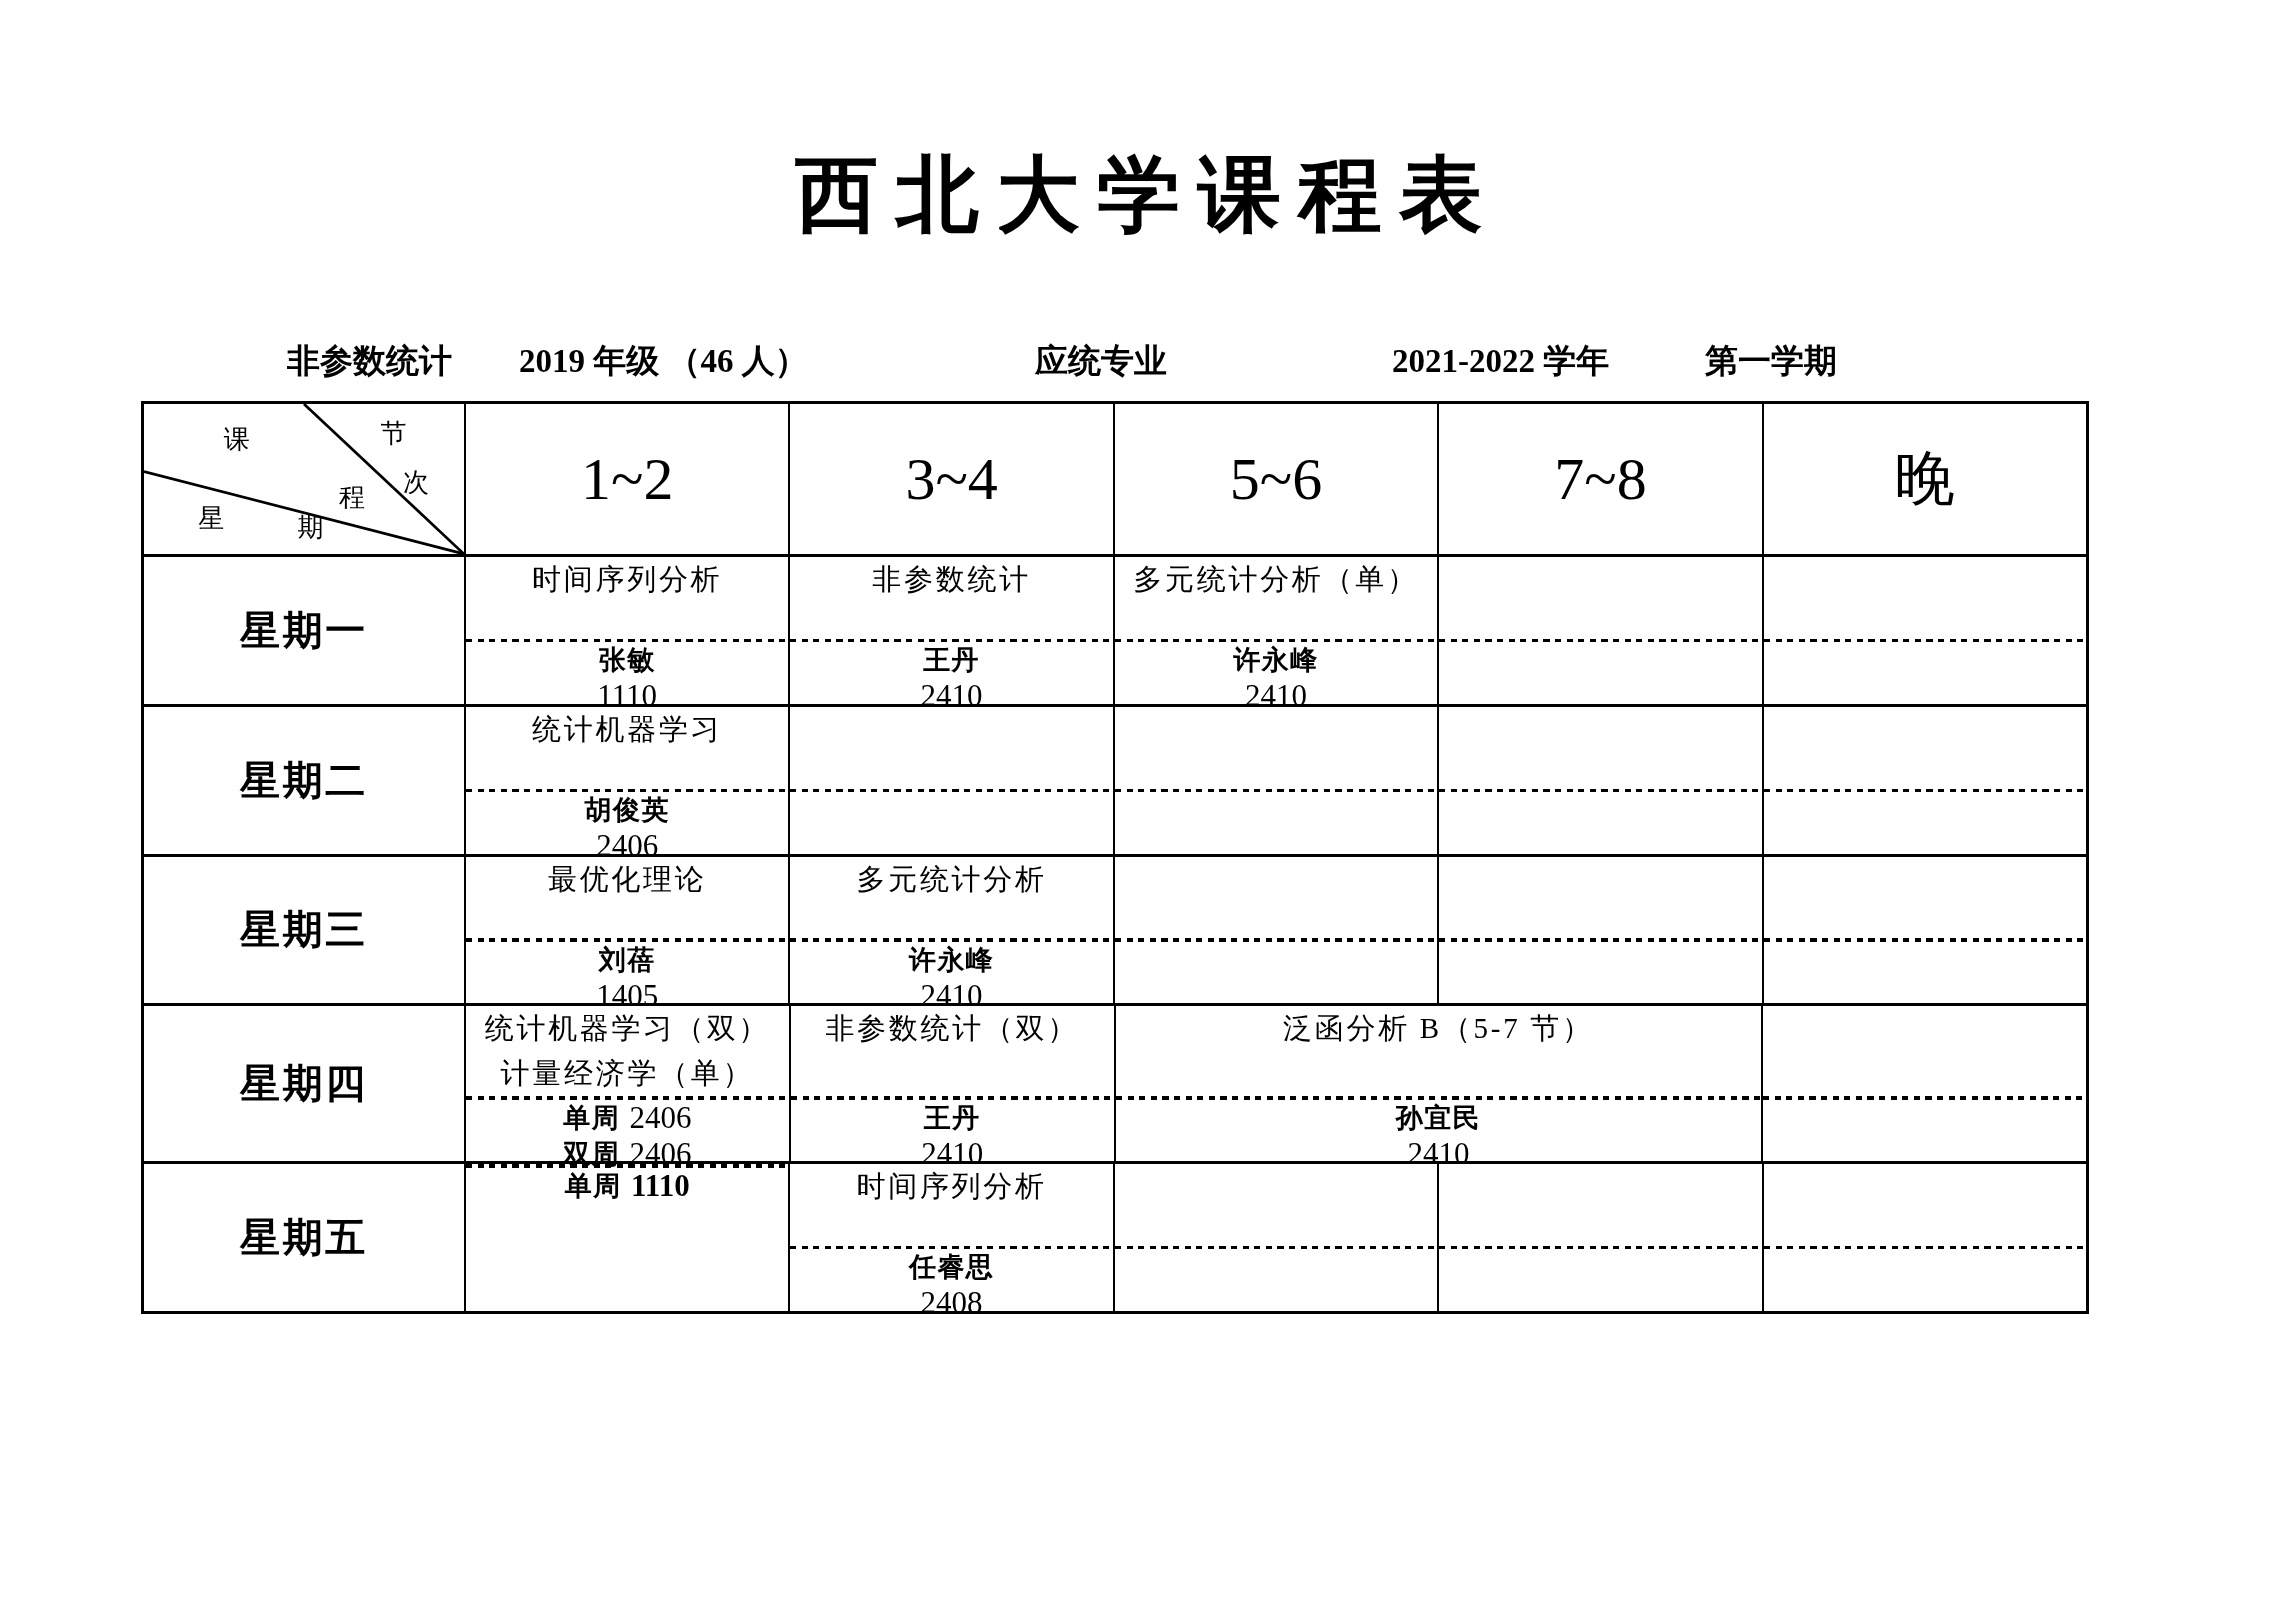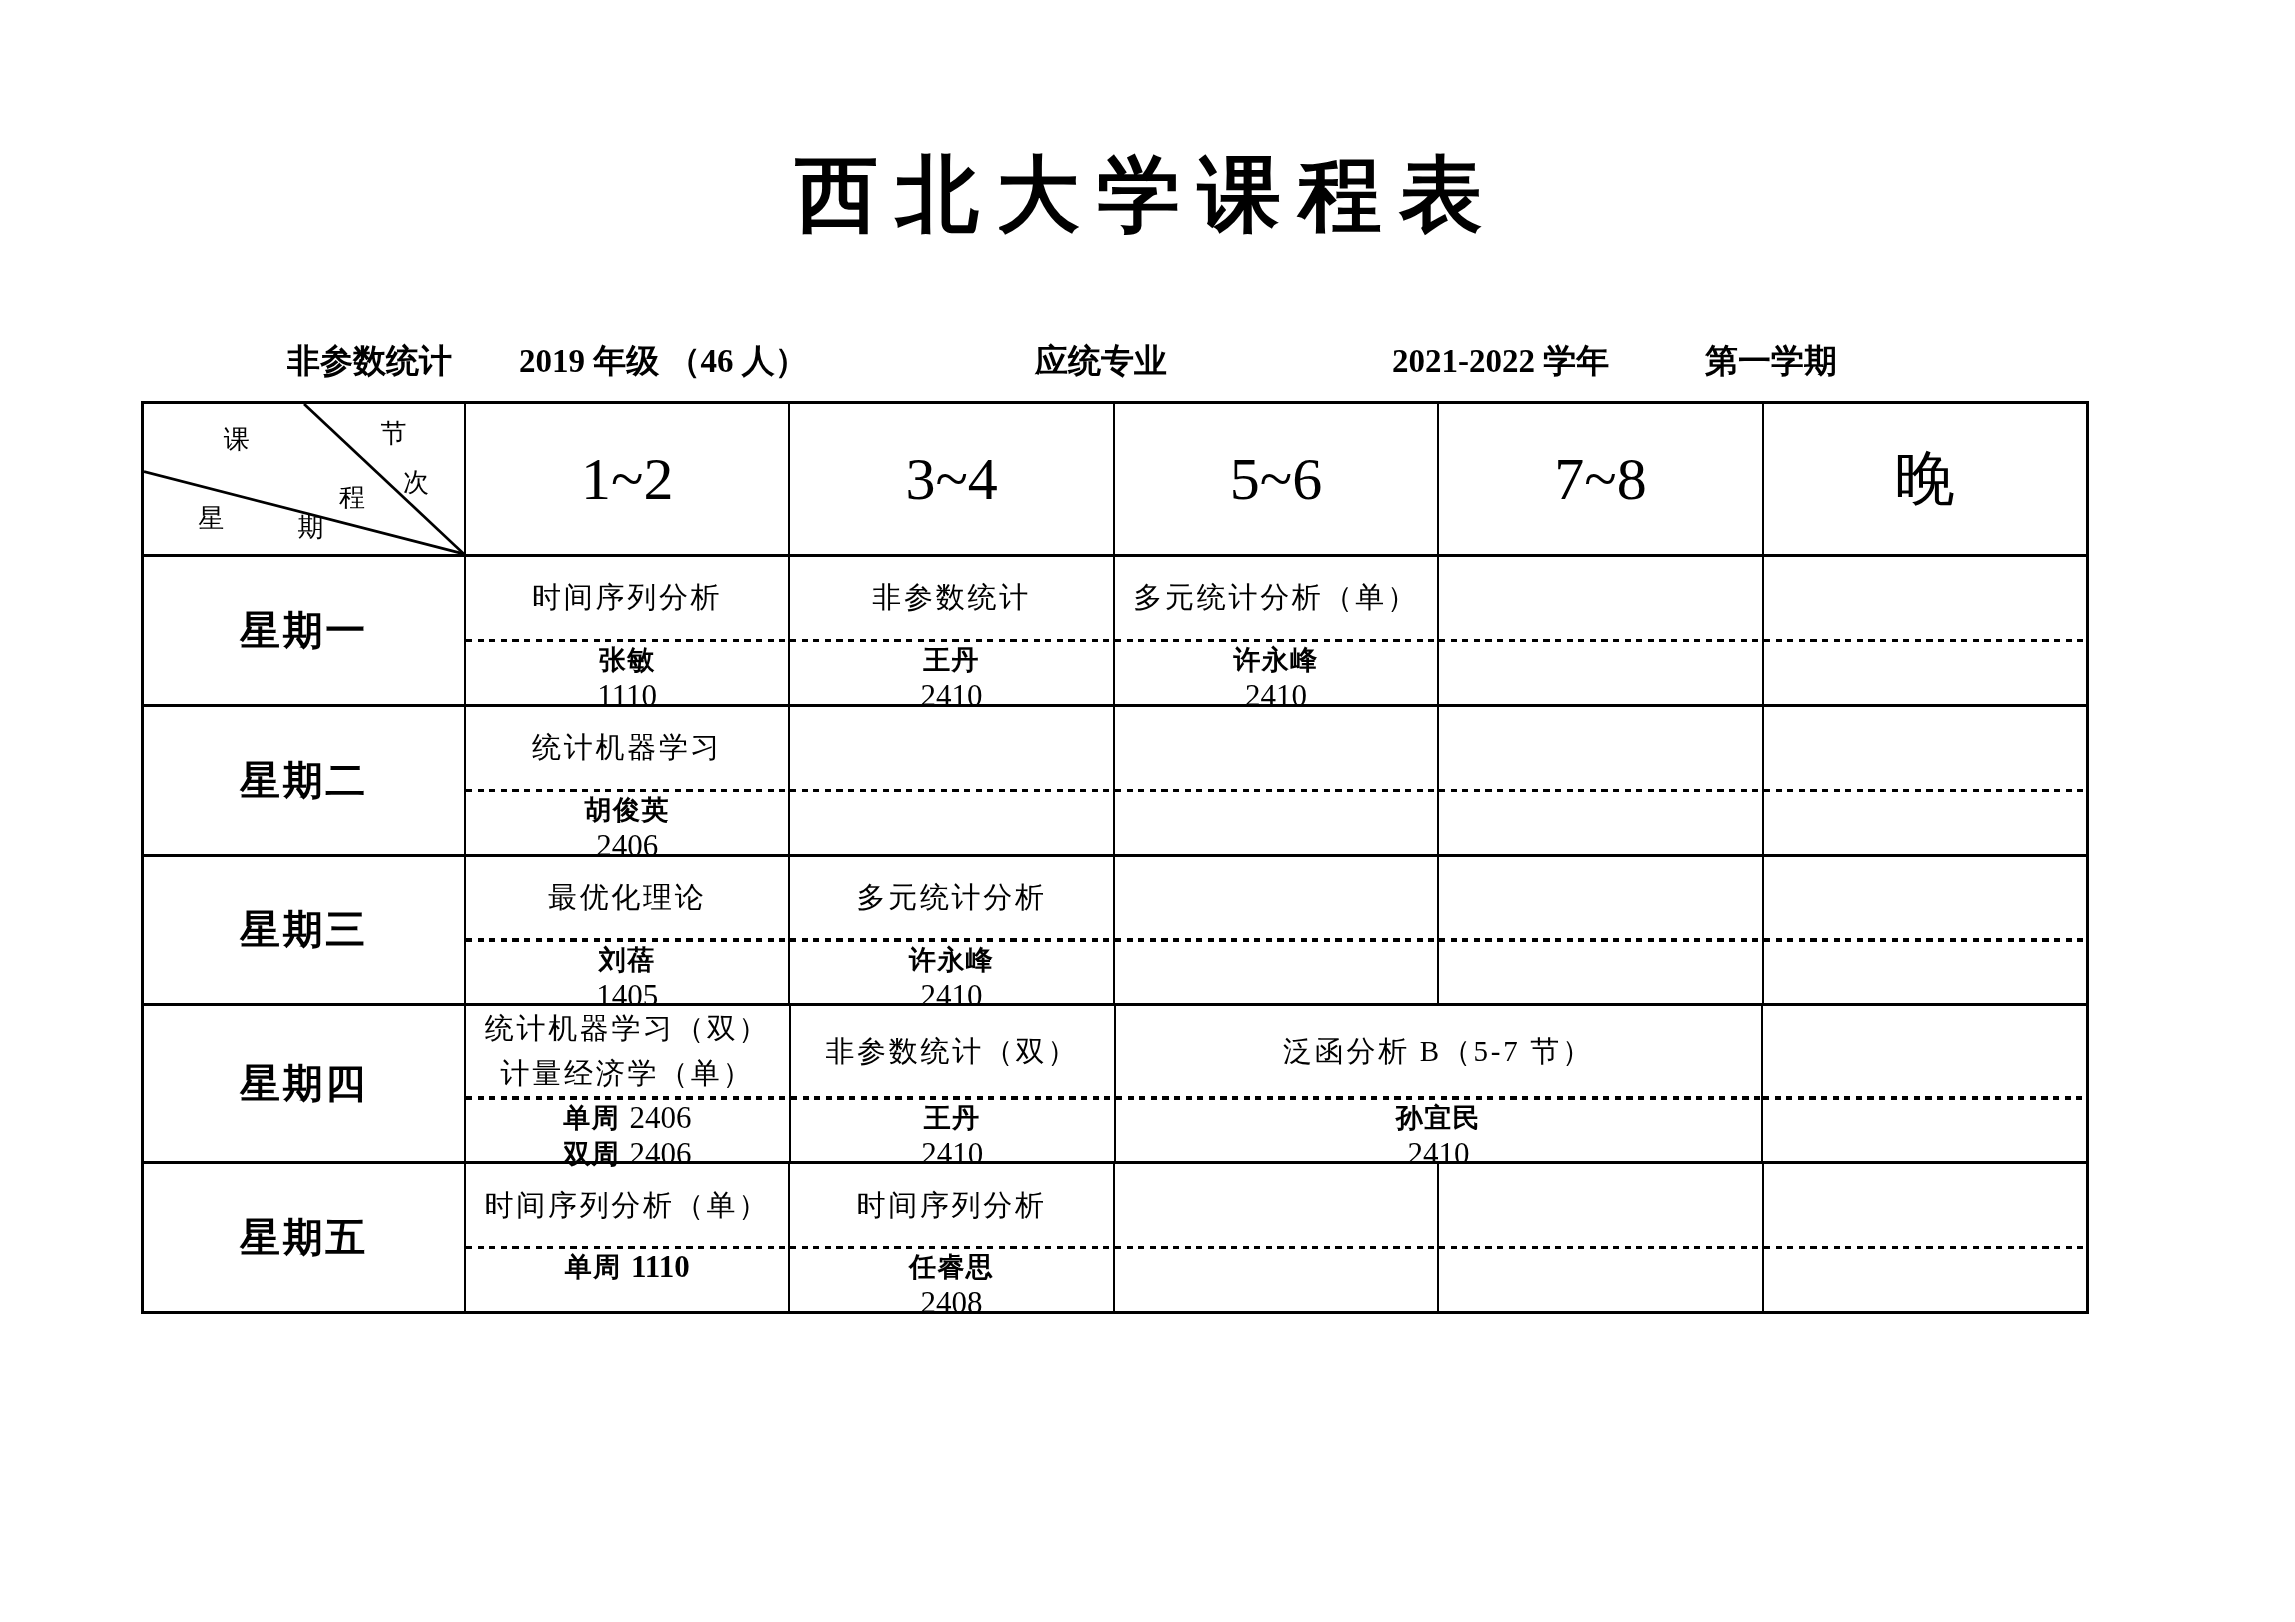--- a/index.html
+++ b/index.html
@@ -32,21 +32,21 @@
           font-size:60px;font-family:"Liberation Serif",serif;box-sizing:border-box;}
 
   .day-row{flex:1;display:flex;box-sizing:border-box;}
   .day-row + .day-row{border-top:3.4px solid #000;}
   .day-cell{width:320px;display:flex;align-items:center;justify-content:center;
             font-family:"Liberation Sans",sans-serif;font-weight:bold;font-size:40px;letter-spacing:2.7px;}
   .cols{flex:1;display:flex;min-width:0;}
   .cell{flex:1;border-left:2px solid #000;display:flex;flex-direction:column;min-width:0;box-sizing:border-box;}
   .cell.span2{flex:2;}
 
-  .name{flex:1;display:flex;flex-direction:column;align-items:center;justify-content:center;
+  .name{flex:1;display:flex;flex-direction:column;align-items:center;
         font-size:29px;letter-spacing:2.7px;line-height:1.55;text-align:center;}
 
   .sub{height:65px;display:flex;align-items:stretch;position:relative;
        padding-top:3.4px;box-sizing:border-box;flex-direction:column;}
   .sub::before{content:"";position:absolute;left:0;top:0;width:100%;height:3.4px;
        background:repeating-linear-gradient(90deg,#000 0 6.1px,transparent 6.1px 11.6px);}
   .half{flex:1;display:flex;align-items:center;justify-content:center;gap:9.5px;min-width:0;}
   .vd{width:2px;background:repeating-linear-gradient(180deg,#000 0 12.3px,transparent 12.3px 22px);}
   .vd.solid{background:#000;}
 
@@ -307,23 +307,20 @@
                 <div class="half"></div>
                 <div class="vd"></div>
                 <div class="half"></div>
               </div>
             </div>
           </div>
         </div><div class="day-row">
           <div class="day-cell">星期五</div>
           <div class="cols">
             <div class="cell">
-              <div class="name">
-                <div>时间序列分析（单）</div>
-              </div>
               <div class="sub">
                 <div class="half boldnum">
                   <span class="who">单周</span>
                   <span class="num">1110</span>
                 </div>
                 <div class="vd solid"></div>
                 <div class="half boldnum"></div>
               </div>
             </div>
             <div class="cell">

